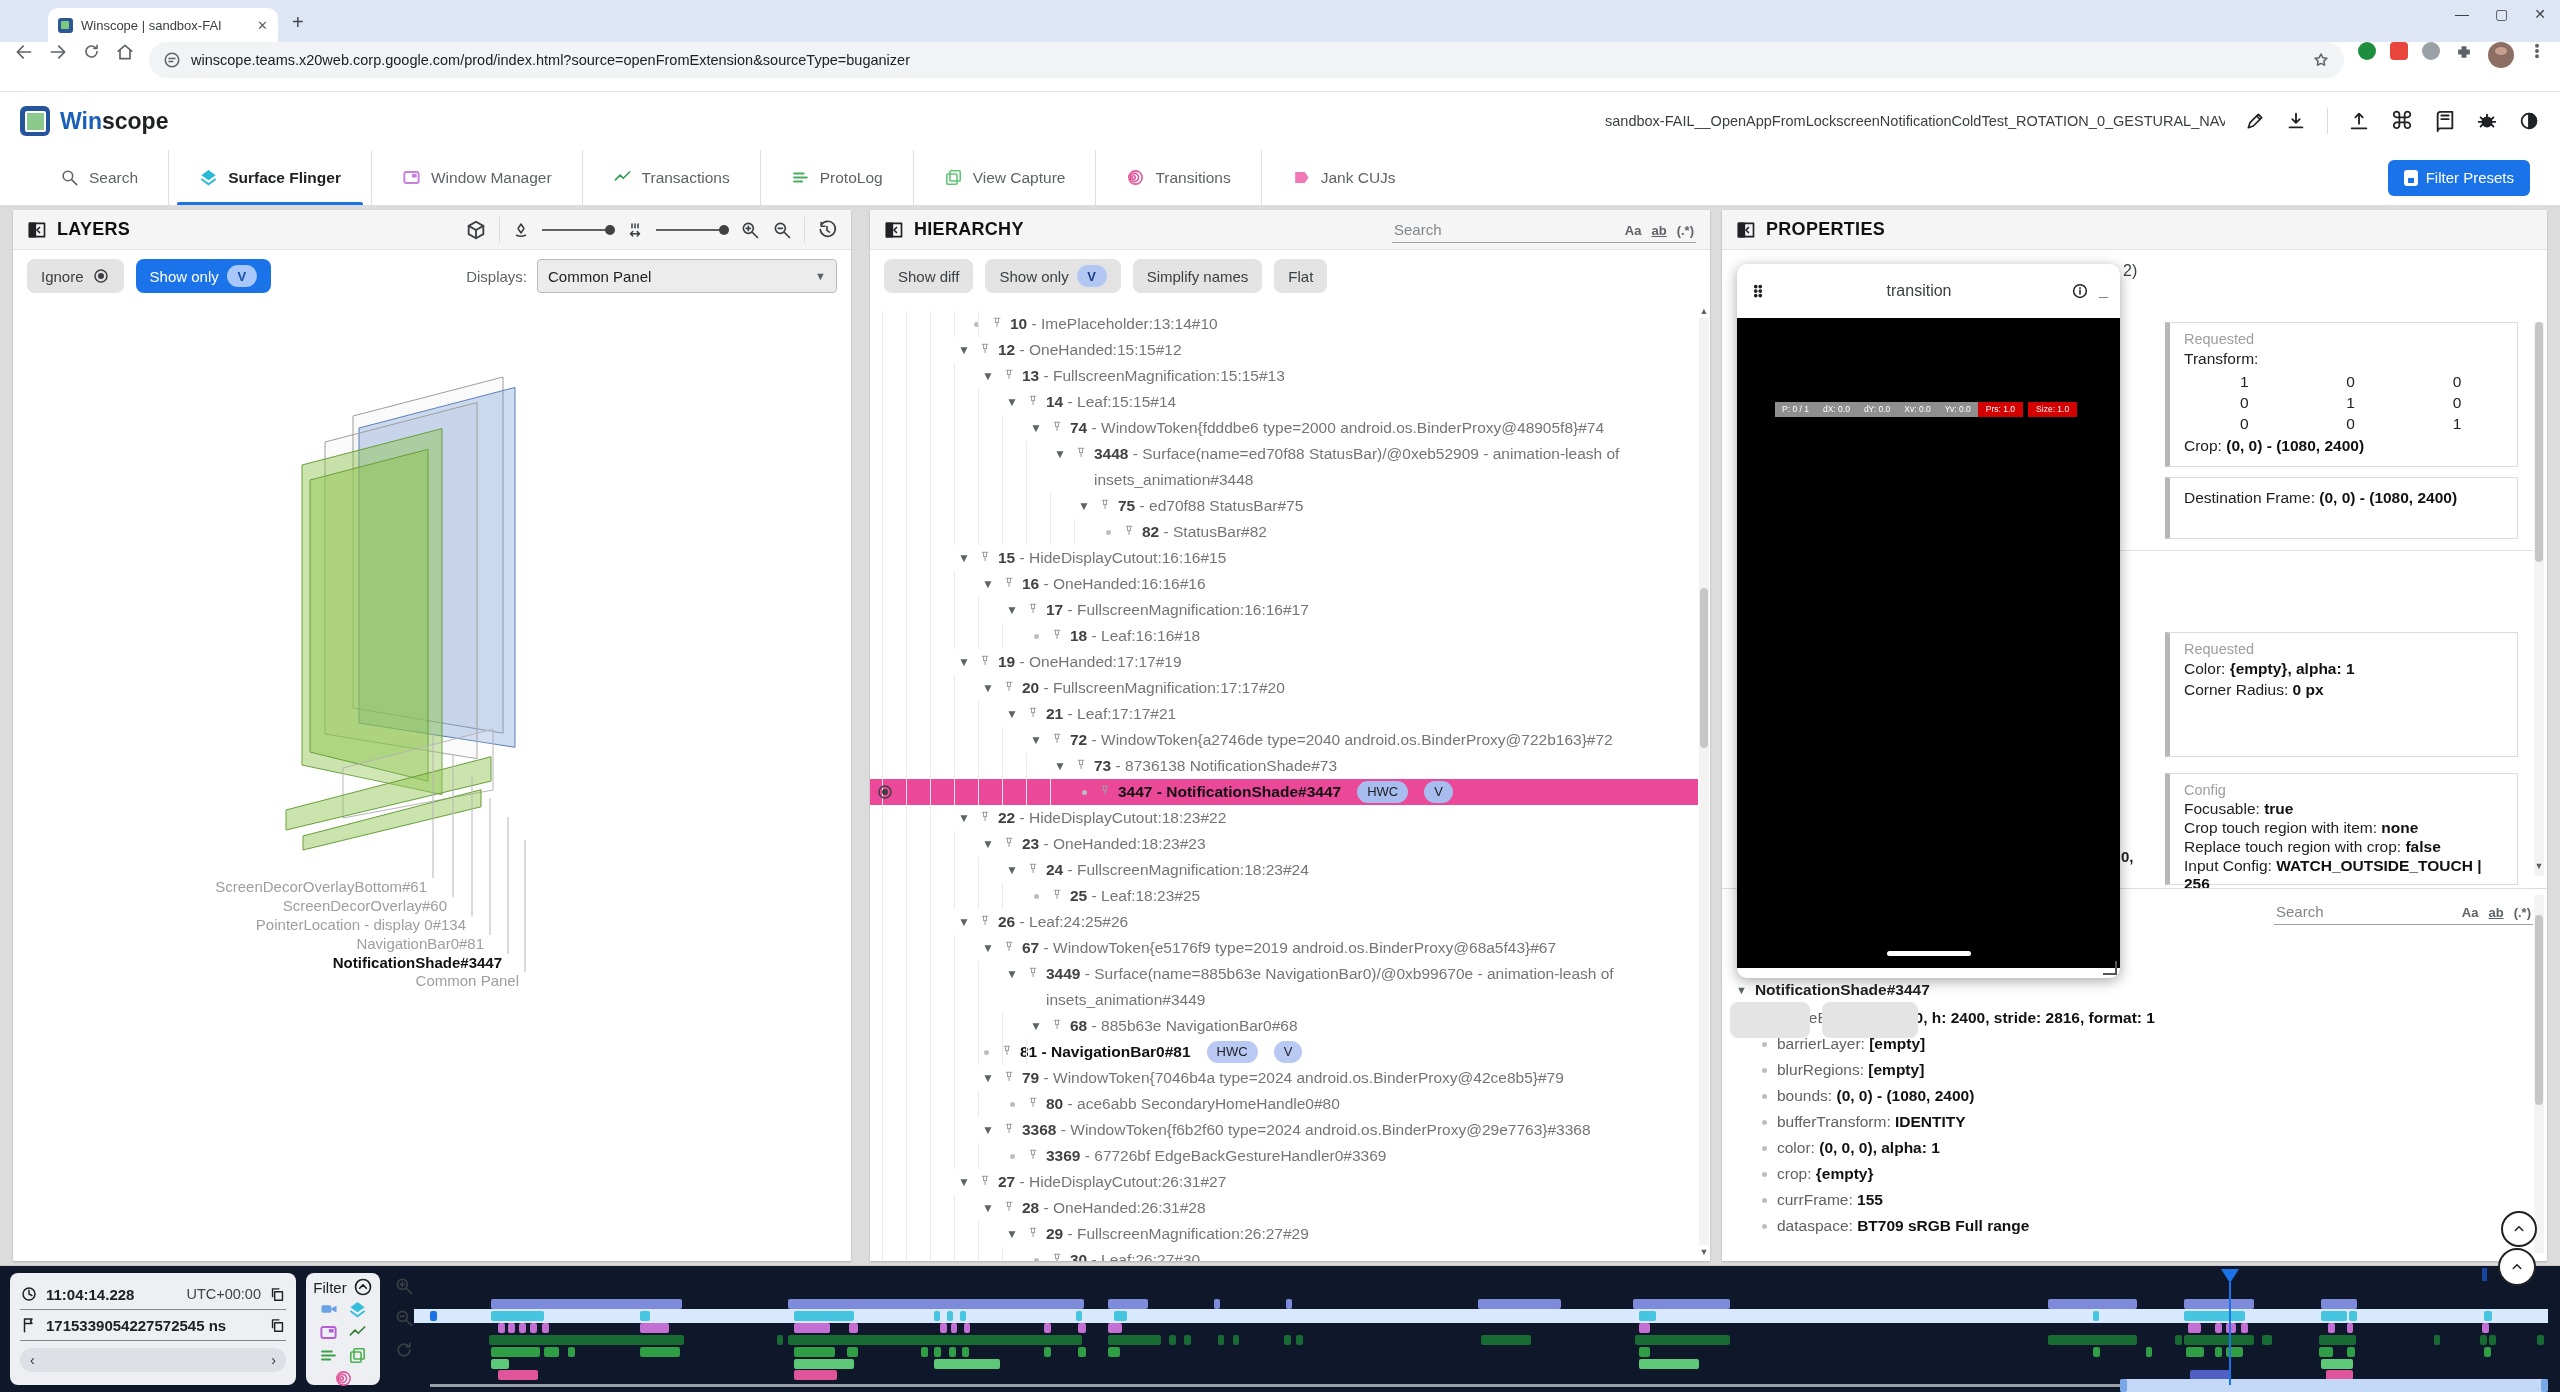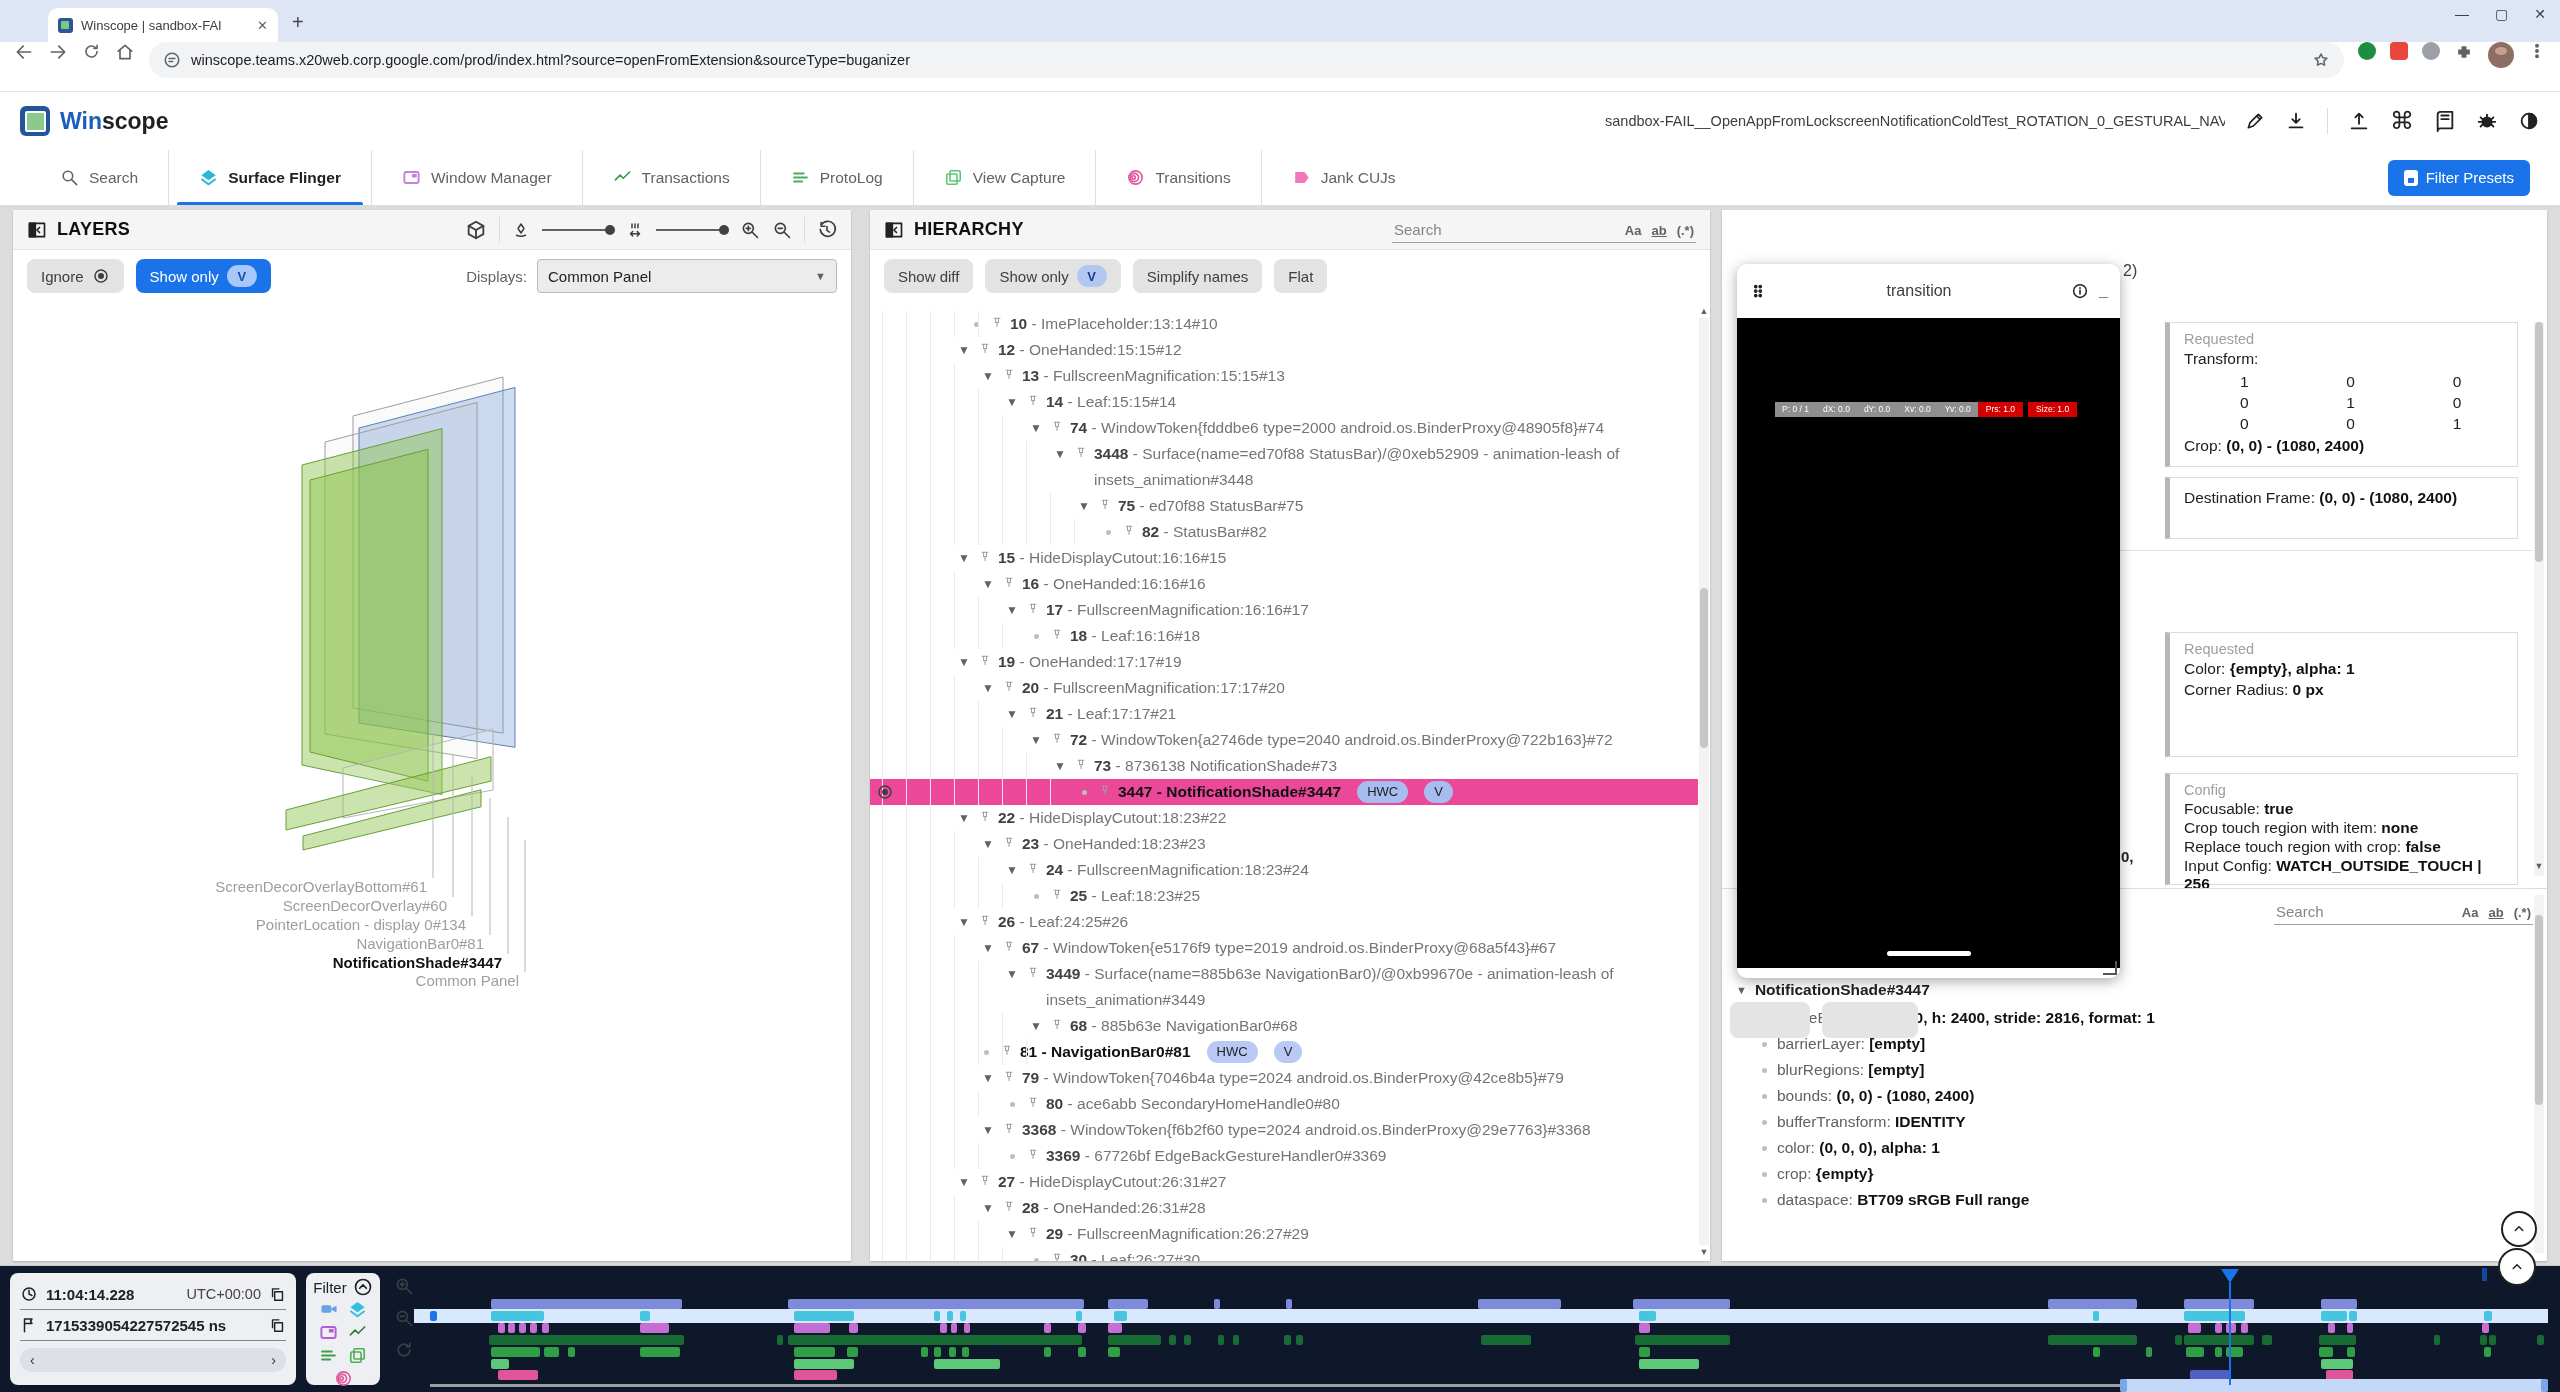--- a/index.html
+++ b/index.html
@@ -910,20 +910,30 @@
         </div>
       </div>
     <span class="sarrow" style="top:96px">▲</span>
     <div class="sbar" style="top:108px;bottom:16px">
         <div class="sthumb" style="top:270px;height:160px"></div>
       </div>
     <span class="sarrow" style="bottom:4px">▼</span>
   </div>
 
   <div class="card" style="left:1722px;width:825px">
+    <div class="phead">
+      <span>
+          <svg width="20" height="20" viewBox="0 0 24 24" fill="none" stroke="currentColor" stroke-width="2" stroke-linecap="round" stroke-linejoin="round">
+            <rect x="3" y="4" width="18" height="16"></rect>
+            <rect x="3" y="4" width="7" height="16" fill="currentColor"></rect>
+            <path d="M15 9l-3 3 3 3"></path>
+          </svg>
+        </span>
+      <span class="ptitle">PROPERTIES</span>
+    </div>
     <span class="abs" style="left:401px;top:52px;font-size:16px;color:#3c4043">2)</span>
     <span class="abs" style="left:399px;top:638px;font-size:15px;color:#202124;font-weight:bold">0,</span>
 
     <div class="pbox" style="top:112px;height:145px">
       <div class="sec">Requested</div>
       <div class="ln">Transform:</div>
       <div class="mrow">
           <span>1</span>
           <span>0</span>
           <span>0</span>
@@ -999,20 +1009,24 @@
               <i></i>
               <span>bufferTransform: <b>IDENTITY</b></span>
             </div>
             <div class="cprop">
               <i></i>
               <span>color: <b>(0, 0, 0), alpha: 1</b></span>
             </div>
             <div class="cprop">
               <i></i>
               <span>crop: <b>{empty}</b></span>
+            </div>
+            <div class="cprop">
+              <i></i>
+              <span>currFrame: <b>155</b></span>
             </div>
             <div class="cprop">
               <i></i>
               <span>dataspace: <b>BT709 sRGB Full range</b></span>
             </div>
           </div>
       </div>
       <div class="sbar" style="top:6px;bottom:8px;right:3px">
           <div class="sthumb" style="top:20px;height:190px"></div>
         </div>

